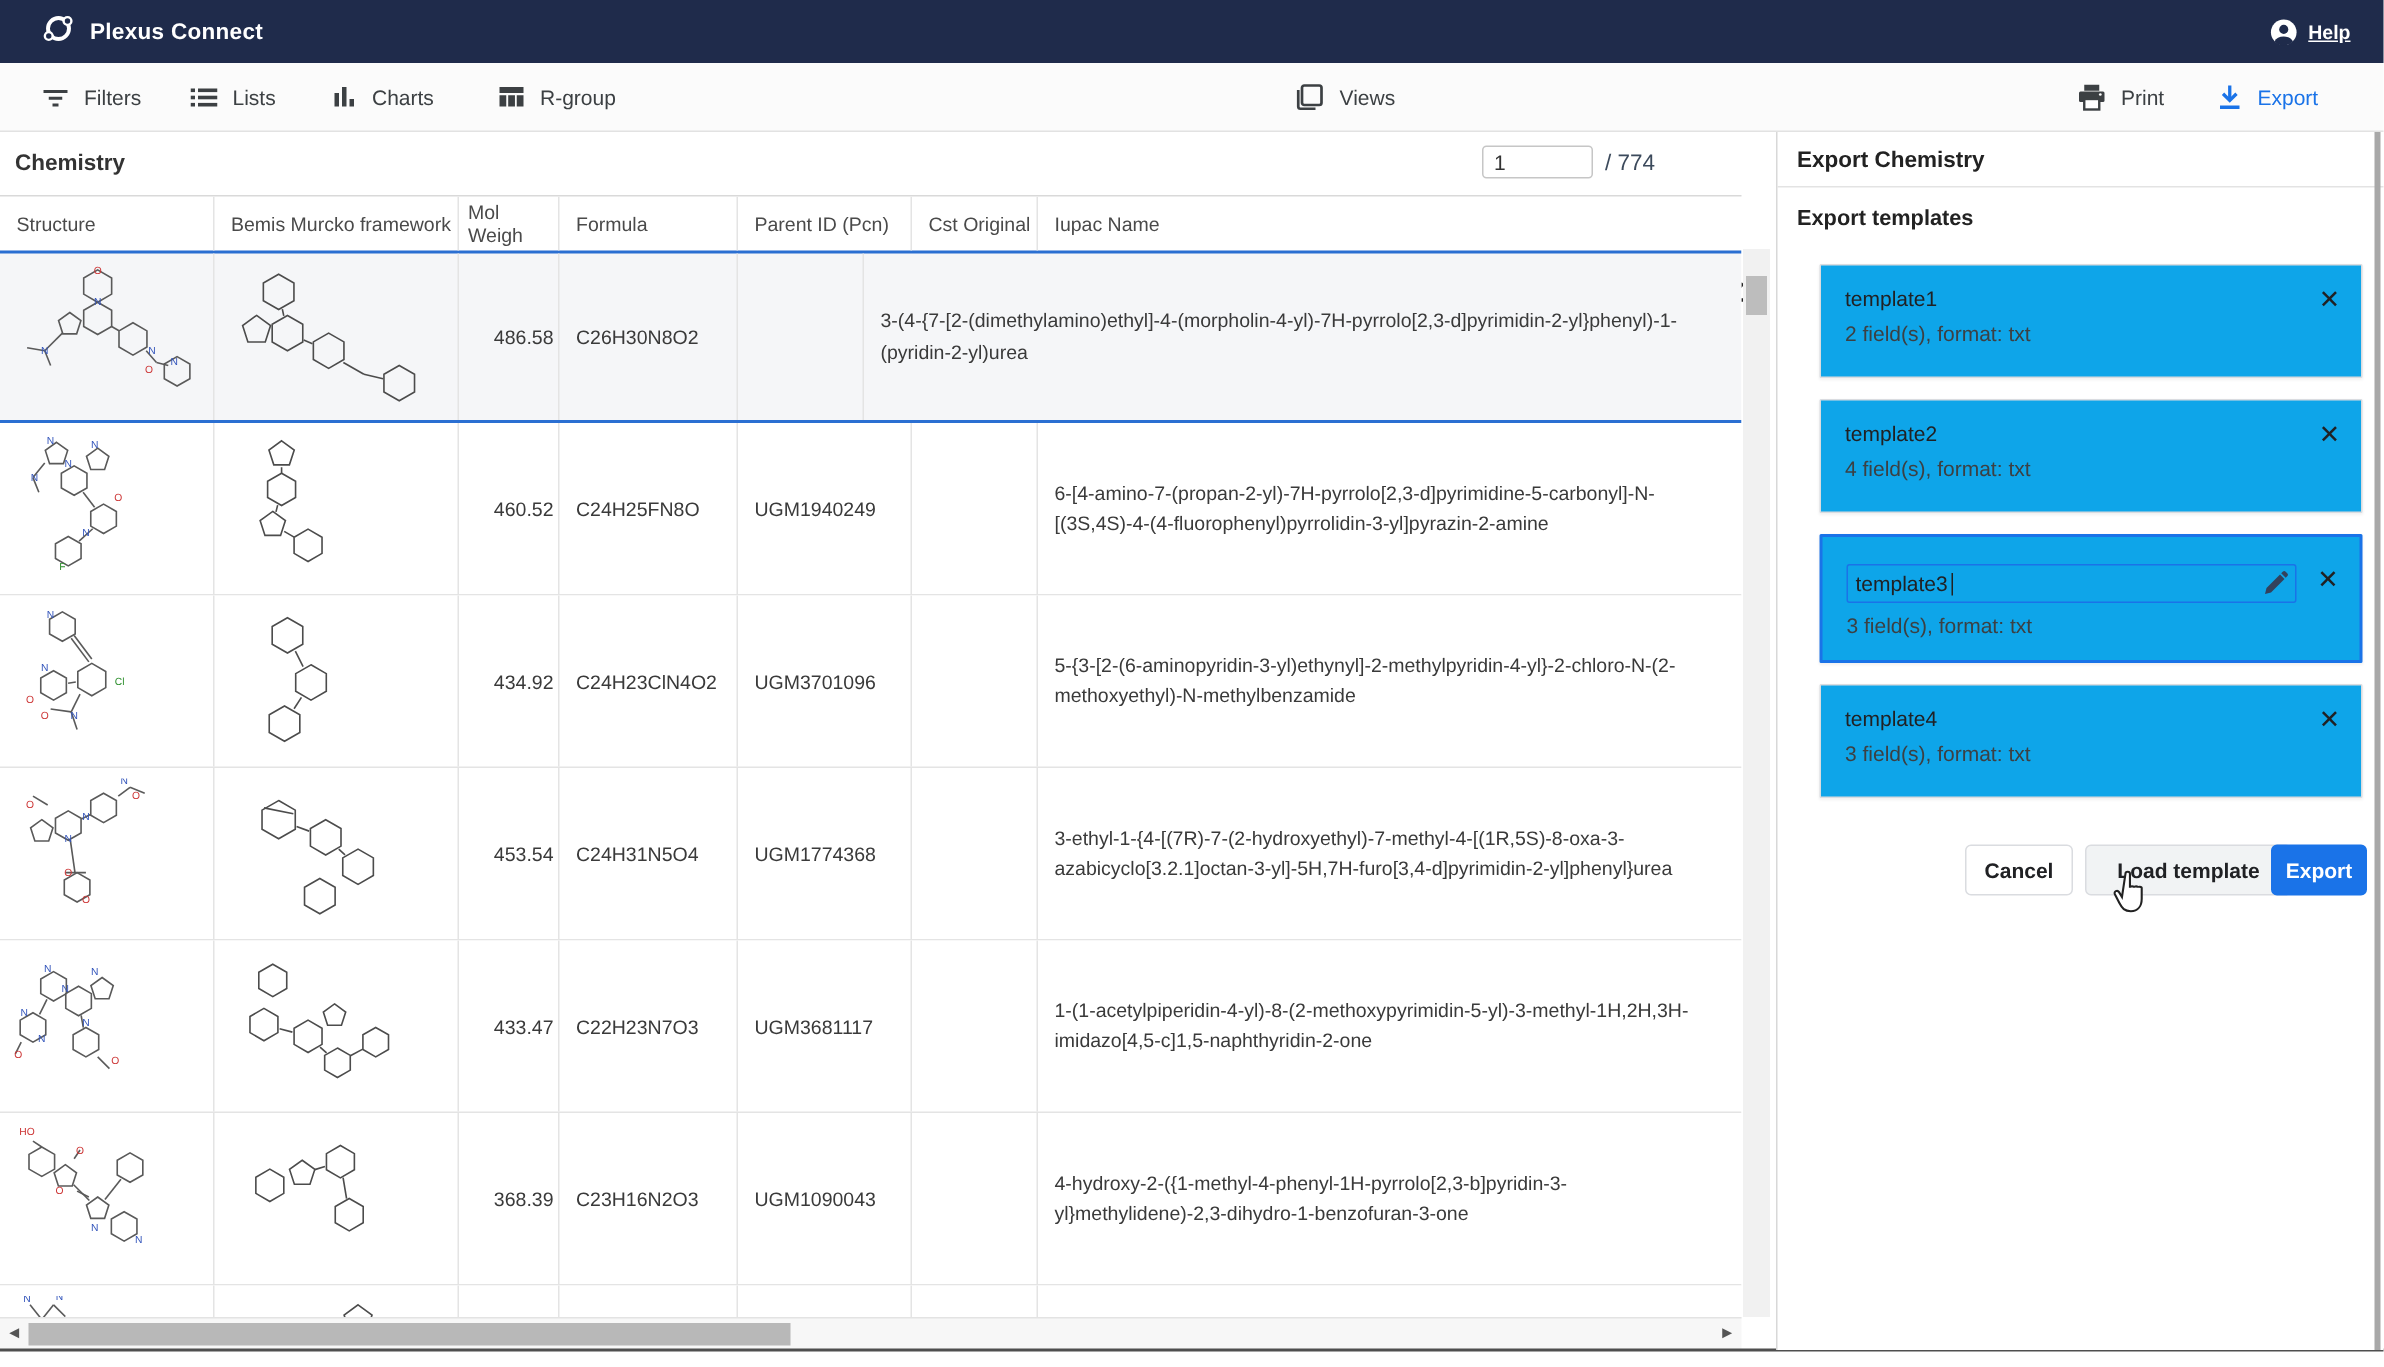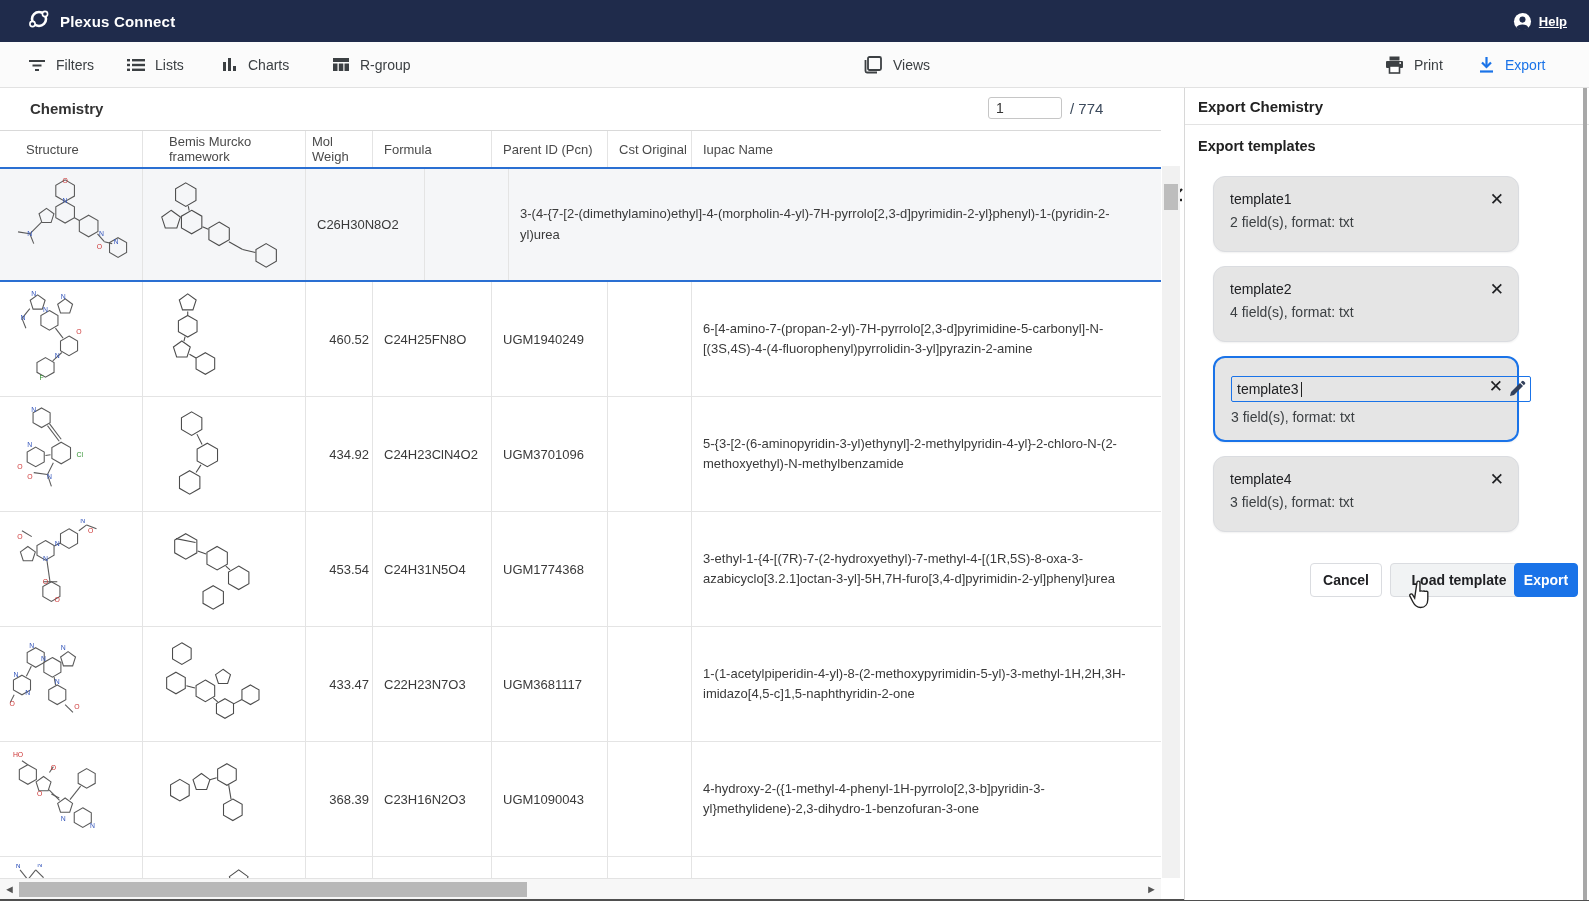--- a/index.html
+++ b/index.html
@@ -13,61 +13,61 @@
   #topbar .help { position:absolute; right:22px; top:0; height:42px; display:flex; align-items:center; gap:7px; cursor:pointer; }
   #topbar .help span { color:#fff; font-size:13px; font-weight:bold; text-decoration:underline; }
 
   
   #toolbar { position:absolute; left:0; top:42px; width:1589px; height:46px; background:#fbfbfb; border-bottom:1px solid #e2e2e2; }
   .tbtn { position:absolute; top:0; height:45px; display:flex; align-items:center; gap:10px; font-size:14px; color:#3c4043; cursor:pointer; }
   .tbtn svg { display:block; }
   .tbtn.blue { color:#1a73e8; }
 
   
-  #chemhead { position:absolute; left:0; top:88px; width:956px; height:42px; background:#fff;margin-left:20px; }
+  #chemhead { position:absolute; left:0; top:88px; width:956px; height:42px; background:#fff; }
   #chemhead .ttl { position:absolute; left:10px; top:12px; font-size:15px; font-weight:bold; color:#333; }
   .chicon { position:absolute; top:9px; cursor:pointer; }
   #pageinput { position:absolute; left:988px; top:97px; width:74px; height:22px; border:1px solid #c6c6c6; border-radius:3px; font-size:14px; color:#333; padding-left:7px; font-family:"Liberation Sans",sans-serif; }
   #pagetotal { position:absolute; left:1070px; top:100px; font-size:15px; color:#3c4a5c; }
 
   
   #tablewrap { position:absolute; left:0; top:130px; width:1161px; height:748px; overflow:hidden; border-top:1px solid #d9d9d9; background:#fff; }
   .trow, .thead { display:flex; width:1161px; }
   .thead { height:36px; }
   .thead .cell { font-size:13px; color:#4a4a4a; display:flex; align-items:center; border-bottom:0; }
   .trow { height:115px; border-bottom:1px solid #e4e4e4; background:#fff; }
   .trow.selected { background:#f5f6f8; border-top:2px solid #2a6fd2; border-bottom:2px solid #2a6fd2; }
   .cell { border-right:1px solid #e4e4e4; display:flex; align-items:center; overflow:hidden; }
   .c0{width:143px; justify-content:center;}
   .c1{width:163px; justify-content:center;}
   .c2{width:67px; justify-content:flex-end; padding-right:3px;}
   .c3{width:119px; padding-left:11px;}
   .c4{width:116px; padding-left:11px;}
   .c5{width:84px; padding-left:11px;}
   .c6{flex:1; padding-left:11px; padding-right:22px; border-right:0;}
-  .thead .c0,.thead .c1{justify-content:flex-start; padding-left:26px;}
+  .thead .c0,.thead .c1{justify-content:flex-start; padding-left:11px;}
   .thead .c2{justify-content:flex-start; padding-left:6px; padding-right:0;}
   .num,.txt { font-size:13px; color:#3a3a3a; }
   .iupac { font-size:13px; color:#3a3a3a; line-height:1.55; }
 
   
   #vscroll { position:absolute; left:1162px; top:166px; width:18px; height:712px; background:#f1f1f1; }
   #vthumb { position:absolute; left:2px; top:18px; width:14px; height:26px; background:#bdbdbd; }
   .varrow { position:absolute; left:4px; width:0; height:0; }
   #hscroll { position:absolute; left:0; top:878px; width:1161px; height:22px; background:#f7f7f7; border-top:1px solid #e3e3e3; }
   #hthumb { position:absolute; left:19px; top:3px; width:508px; height:15px; background:#b8b8b8; }
   .harrow { font-size:11px; color:#555; position:absolute; top:4px; cursor:pointer; }
   #winline { position:absolute; left:0; top:899px; width:1589px; height:2px; background:#4f4f4f; }
 
   
   #panel { position:absolute; left:1184px; top:88px; width:405px; height:812px; background:#fff; border-left:1px solid #d8d8d8; }
   #panel .phead { position:absolute; left:0; top:0; width:100%; height:37px; border-bottom:1px solid #e3e3e3; }
   #panel .phead .t { position:absolute; left:13px; top:10px; font-size:15px; font-weight:bold; color:#222; }
   #panel .sub { position:absolute; left:13px; top:50px; font-size:14.5px; font-weight:bold; color:#222; }
-  .card { position:absolute; left:28px; width:306px; height:76px; background:#e5e5e5; border:1px solid #dadce0; border-radius:12px; box-shadow:0 1px 2px rgba(0,0,0,.06); padding:14px 16px; }
+  .card { position:absolute; left:28px; width:362px; height:76px; background:#0ea5e9; border:1px solid #dadce0; border-radius:1px; box-shadow:0 1px 2px rgba(0,0,0,.06); padding:14px 16px; }
   .card .nm { font-size:14px; color:#202124; }
   .card .dt { font-size:14px; color:#3c4043; margin-top:7px; }
   .card .x { position:absolute; right:14px; top:14px; font-size:17px; color:#202124; cursor:pointer; line-height:1; }
   .card.editing { border:2px solid #1a73e8; height:86px; padding-top:18px; }
   .card.editing .x { top:20px; }
   .nameinput { position:relative; width:300px; height:26px; border:1px solid #1a73e8; border-radius:2px; display:flex; align-items:center; padding-left:5px; }
   .nameinput input { border:0; outline:0; width:255px; font-size:14px; color:#202124; font-family:"Liberation Sans",sans-serif; background:transparent; }
   .caret { width:1px; height:15px; background:#222; margin-left:-254px; position:relative; left:63px; }
   .nameinput .pencil { position:absolute; right:4px; top:3px; cursor:pointer; }
   .btnrow { position:absolute; top:475px; left:0; width:100%; }
@@ -260,20 +260,23 @@
             <line x1="53.02974036021669" y1="52.72703158295001" x2="58.97025963978331" y2="55.27296841704999" stroke="#4c4c4c" stroke-width="1.1"></line>
             <polygon points="36.0,8.0 46.4,14.0 46.4,26.0 36.0,32.0 25.6,26.0 25.6,14.0" fill="none" stroke="#4c4c4c" stroke-width="1.1"></polygon>
             <polygon points="21.0,36.0 30.5,42.9 26.9,54.1 15.1,54.1 11.5,42.9" fill="none" stroke="#4c4c4c" stroke-width="1.1"></polygon>
             <polygon points="42.0,36.0 52.4,42.0 52.4,54.0 42.0,60.0 31.6,54.0 31.6,42.0" fill="none" stroke="#4c4c4c" stroke-width="1.1"></polygon>
             <polygon points="70.0,48.0 80.4,54.0 80.4,66.0 70.0,72.0 59.6,66.0 59.6,54.0" fill="none" stroke="#4c4c4c" stroke-width="1.1"></polygon>
             <polygon points="118.0,70.0 128.4,76.0 128.4,88.0 118.0,94.0 107.6,88.0 107.6,76.0" fill="none" stroke="#4c4c4c" stroke-width="1.1"></polygon>
             <line x1="80" y1="68" x2="94" y2="76" stroke="#4c4c4c" stroke-width="1.1"></line>
             <line x1="94" y1="76" x2="107" y2="79" stroke="#4c4c4c" stroke-width="1.1"></line>
           </svg>
         </div>
+    <div class="cell c2">
+          <span class="num">486.58</span>
+        </div>
     <div class="cell c3">
           <span class="txt">C26H30N8O2</span>
         </div>
     <div class="cell c5">
           <span class="txt"></span>
         </div>
     <div class="cell c6">
           <span class="iupac">3-(4-{7-[2-(dimethylamino)ethyl]-4-(morpholin-4-yl)-7H-pyrrolo[2,3-d]pyrimidin-2-yl}phenyl)-1-(pyridin-2-yl)urea</span>
         </div>
   </div>

